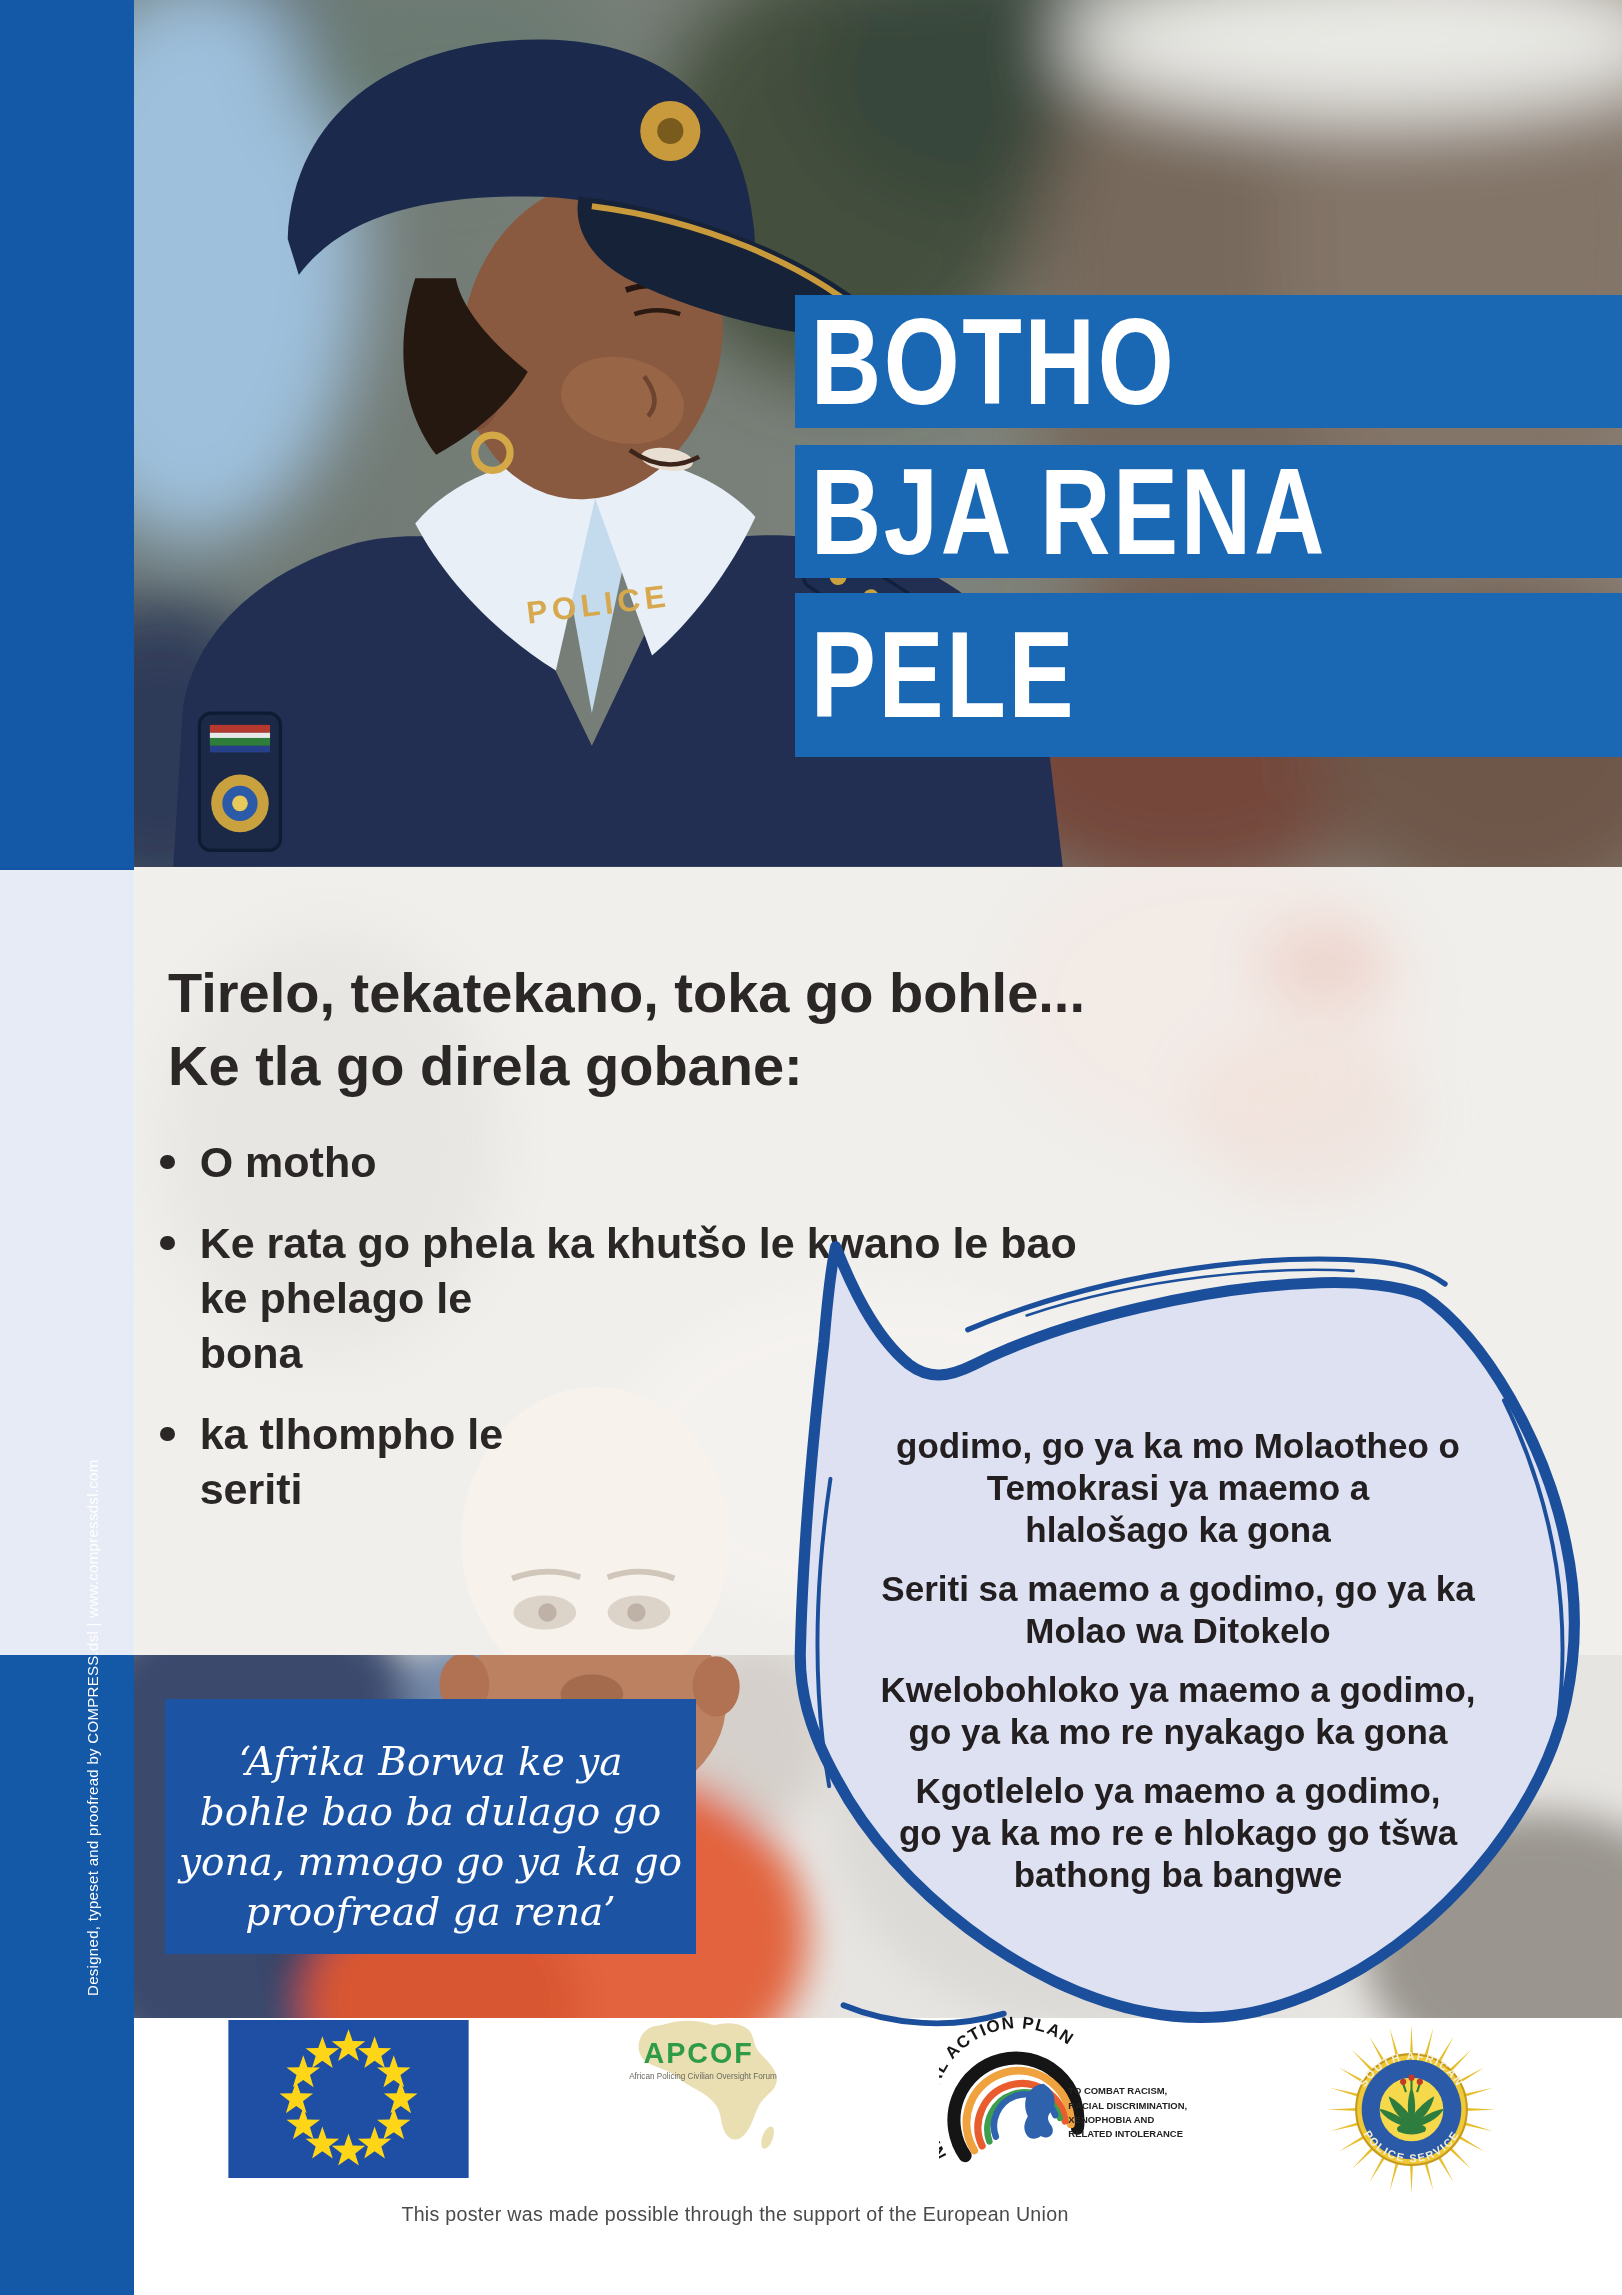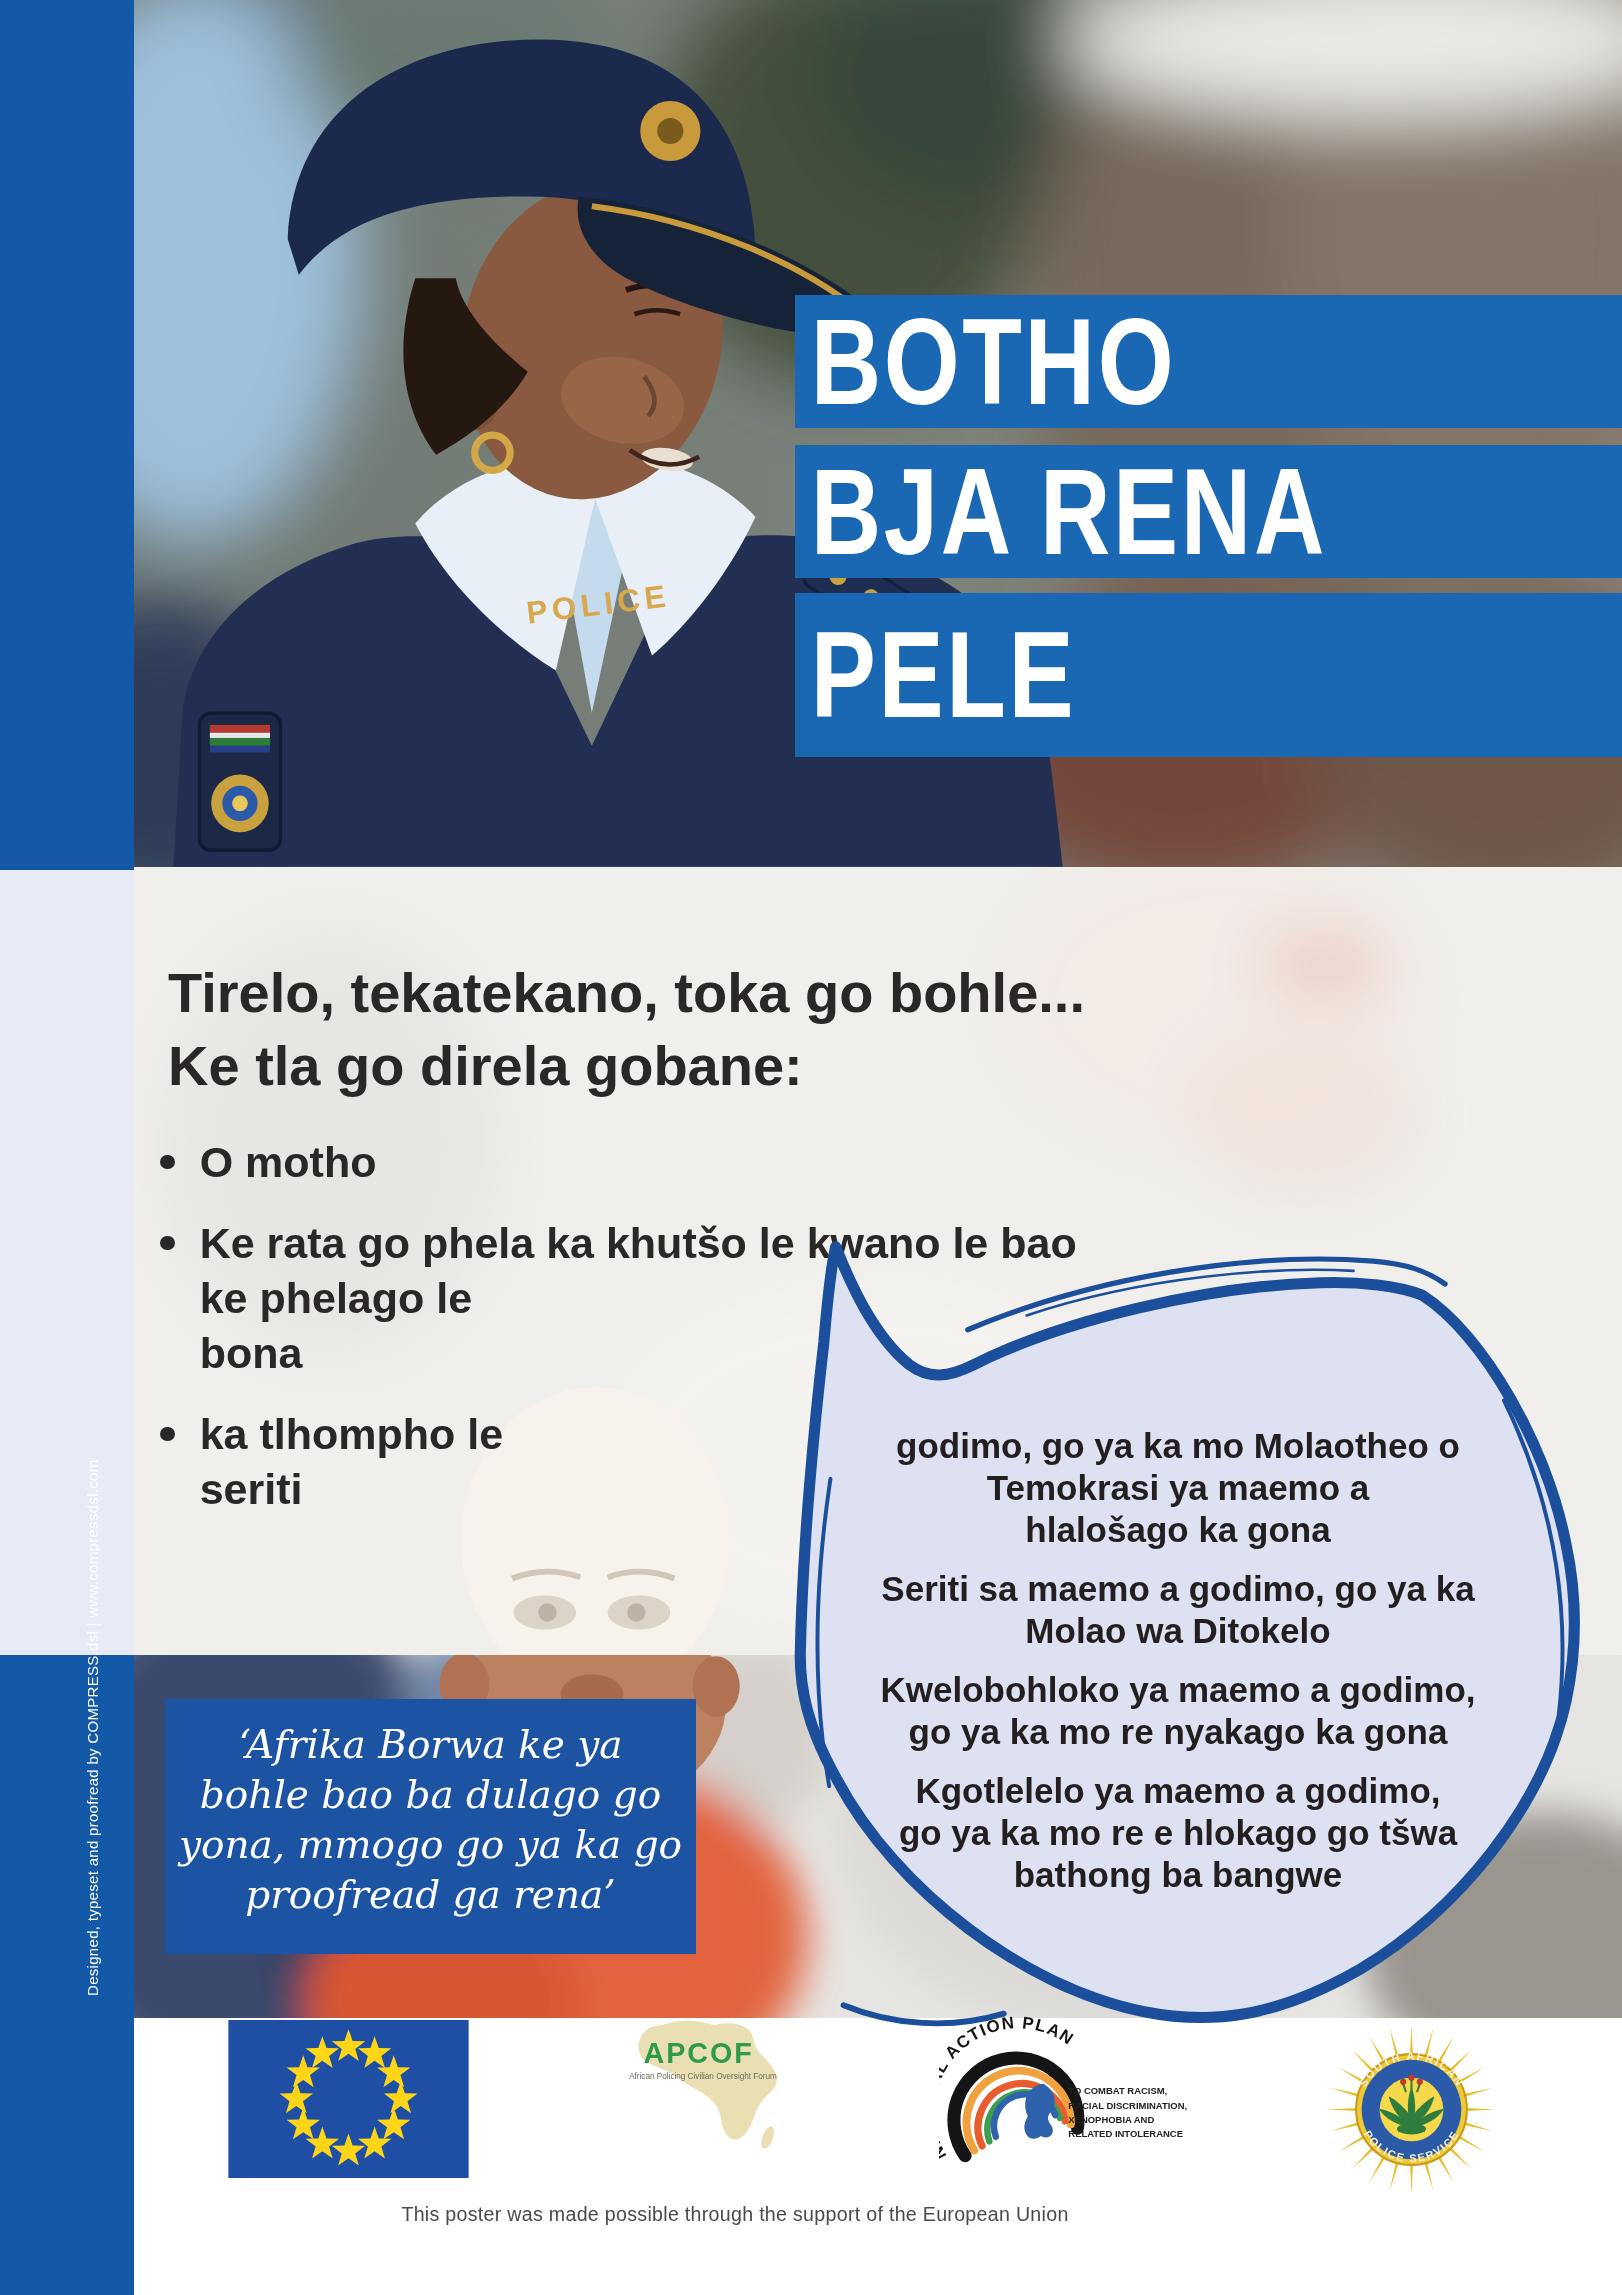--- a/index.html
+++ b/index.html
@@ -33,21 +33,21 @@
   
   .photo-strip{left:134px;top:1655px;width:1488px;height:363px;overflow:hidden;}
   
   .bubble-svg{left:752px;top:1230px;width:850px;height:805px;z-index:7;}
   .bubble-text{left:841px;top:1425px;width:674px;z-index:8;text-align:center;
     font-size:35px;line-height:42px;font-weight:bold;color:#231f20;}
   .bubble-text p{margin:0 0 17px 0;}
   .bubble-text .line{display:block;}
   
   .quote-box{left:165px;top:1699px;width:531px;height:255px;background:#1c53a3;z-index:8;
-    text-align:center;box-sizing:border-box;padding-top:21px;}
+    text-align:center;box-sizing:border-box;padding-top:38px;}
   .quote-box .line{display:block;font-family:"DejaVu Serif",serif;font-style:italic;
     color:#ffffff;font-size:39px;line-height:50px;}
   
   .credit{left:84px;top:1675px;height:321px;width:30px;z-index:9;
     writing-mode:vertical-rl;transform:rotate(180deg);font-size:15px;letter-spacing:0.3px;
     color:#ffffff;white-space:nowrap;}
   
   .logo{z-index:6;}
   .logo-eu{left:228px;top:2020px;}
   .logo-apcof{left:603px;top:2016px;}

